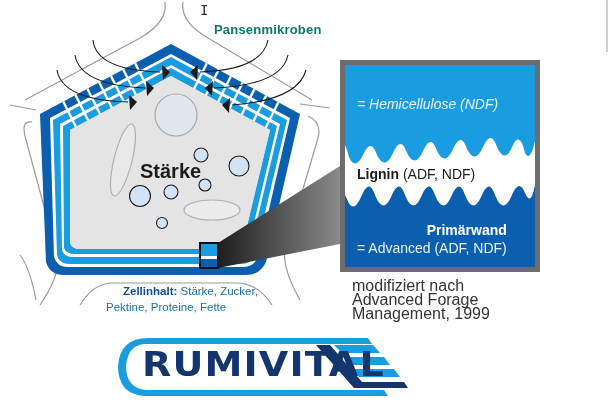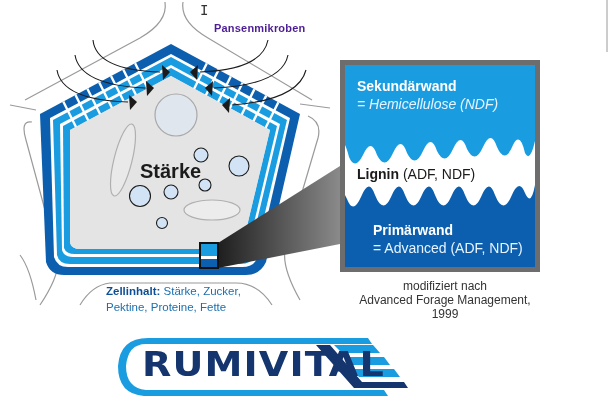--- a/index.html
+++ b/index.html
@@ -1,33 +1,33 @@
 <!DOCTYPE html>
 <html><head>
   <meta charset="utf-8">
   <style>
     html, body { margin:0; padding:0; background:#ffffff; }
     body { width:608px; height:405px; position:relative; overflow:hidden; font-family:"Liberation Sans", "DejaVu Sans", sans-serif; }
     .stage { position:absolute; left:0; top:0; width:608px; height:405px; }
     .abs { position:absolute; }
-    .title-microbes { left:214px; top:22px; font-size:11px; font-weight:bold; color:#4c1d95; letter-spacing:0.2px; }
+    .title-microbes { left:214px; top:22px; font-size:13px; font-weight:bold; color:#0f766e; letter-spacing:0.2px; }
     .label-starch { left:140px; top:160px; font-size:20px; font-weight:bold; color:#1b1b1b; }
     .cell-content { left:106px; top:283px; font-size:11.5px; line-height:16px; color:#1a6fb0; width:180px; }
-    .cell-content b { color:#0d4f96; font-weight:bold; }
+    .cell-content b { color:#0d4f96; font-weight:bold;margin-left:17px; }
     .zoombox { left:340px; top:60px; width:200px; height:212px; background:#6d6d6d; }
     .zoombox-inner { position:absolute; left:5px; top:5px; width:190px; height:202px; overflow:hidden; }
     .zt { position:absolute; font-size:14px; line-height:18px; white-space:nowrap; }
     .zt-sek { left:12px; top:12px; color:#ffffff; }
     .zt-sek .h { font-weight:bold; }
     .zt-sek .s { color:#e7f4ff;font-style:italic; }
     .zt-lig { left:12px; top:100px; color:#1b1b1b; }
-    .zt-prim { left:28px; top:156px; color:#ffffff; }
+    .zt-prim { left:12px; top:156px; color:#ffffff;text-align:right; }
     .zt-prim .h { font-weight:bold; }
     .zt-prim .s { color:#e7f4ff; }
-    .source { left:352px; top:279px; width:186px; text-align:center; font-size:12px; line-height:14px; color:#333; }
+    .source { left:352px; top:279px; width:186px; text-align:left; font-size:16px; line-height:14px; color:#333; }
     .cursor { left:200px; top:2px; font-size:14px; color:#333; font-family:"DejaVu Sans Mono", monospace; }
     .logo { left:118px; top:336px; }
     .logo-text { position:absolute; left:24px; top:8px; font-size:34px; font-weight:900; color:#14356e; letter-spacing:1px; font-family:"DejaVu Sans", sans-serif; font-style:normal; transform:scaleX(1.12); transform-origin:left center; }
   </style>
 </head>
 <body>
 
 <div class="stage">
 
   <svg class="abs" style="left:0;top:0" width="608" height="405" viewBox="0 0 608 405">
@@ -136,21 +136,21 @@
   </div>
 
   <div class="abs zoombox">
     <div class="zoombox-inner">
       <svg width="190" height="202" viewBox="0 0 190 202" style="position:absolute;left:0;top:0">
         <rect x="0" y="0" width="190" height="202" fill="#ffffff"></rect>
         <path d="M0,0 L190,0 L190,76 Q185,98 180,88 Q175,66 168,80 Q160,100 152,82 Q146,64 138,82 Q130,100 122,84 Q116,66 108,84 Q100,102 92,86 Q86,68 78,86 Q70,104 62,88 Q56,70 48,88 Q40,106 32,90 Q26,72 18,90 Q10,106 4,92 Q2,84 0,80 Z" fill="#1a9ce0"></path>
         <path d="M0,202 L190,202 L190,120 Q186,142 180,128 Q174,112 166,132 Q158,150 150,130 Q144,112 136,132 Q128,150 120,130 Q114,112 106,132 Q98,150 90,130 Q84,112 76,132 Q68,150 60,130 Q54,112 46,132 Q38,150 30,130 Q24,112 16,132 Q8,150 2,134 L0,130 Z" fill="#0b5fae"></path>
       </svg>
       <div class="zt zt-sek">
-        <span class="h">Sekundärwand</span><br>
+        <br>
         <span class="s">= Hemicellulose (NDF)</span>
       </div>
       <div class="zt zt-lig">
         <b>Lignin</b>
         <span>(ADF, NDF)</span>
       </div>
       <div class="zt zt-prim">
         <span class="h">Primärwand</span><br>
         <span class="s">= Advanced (ADF, NDF)</span>
       </div>

